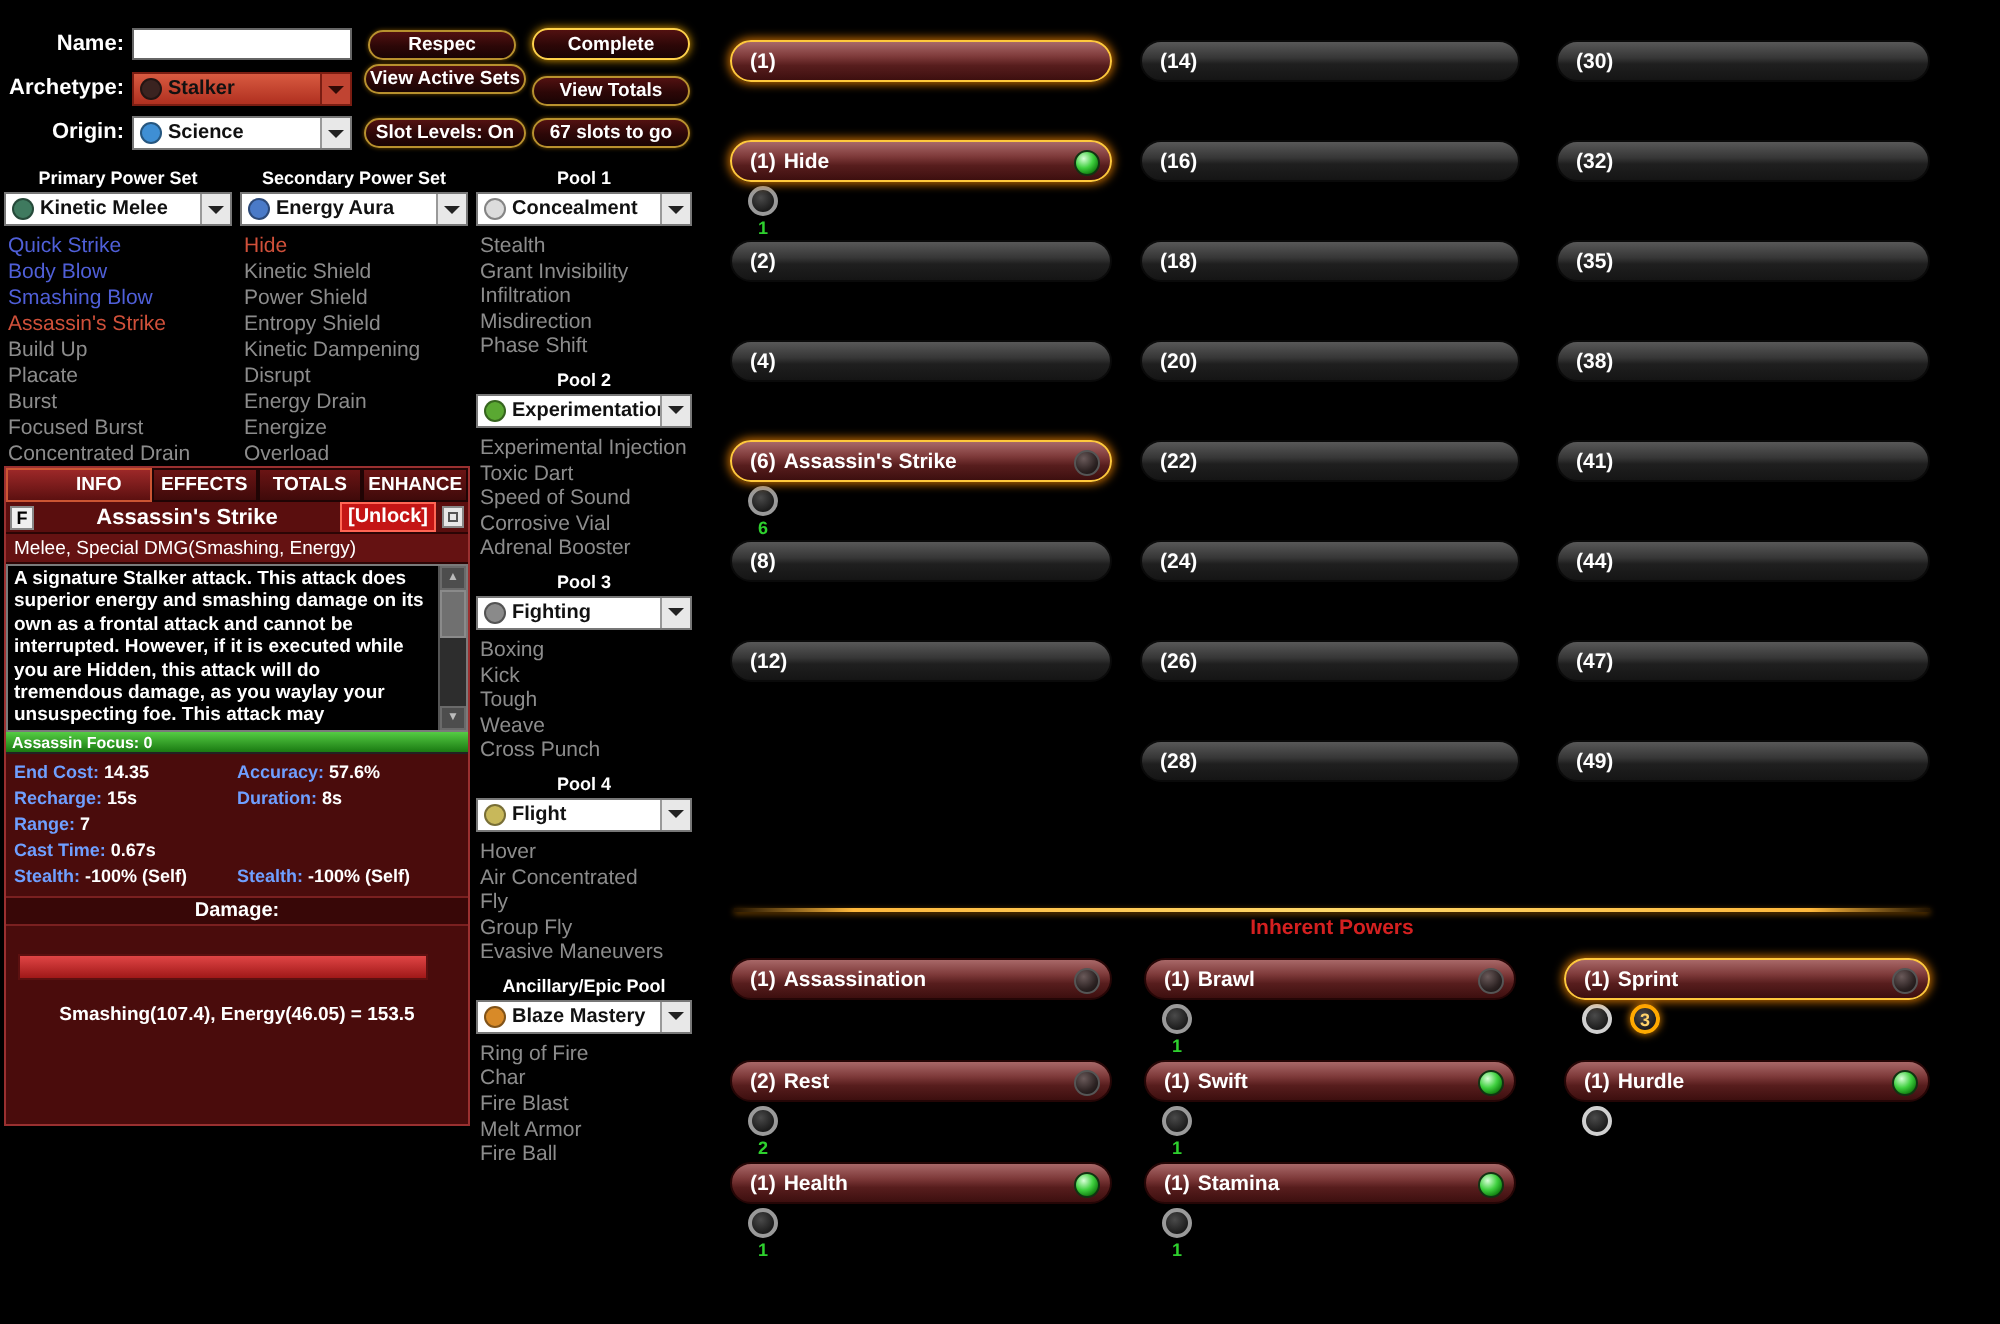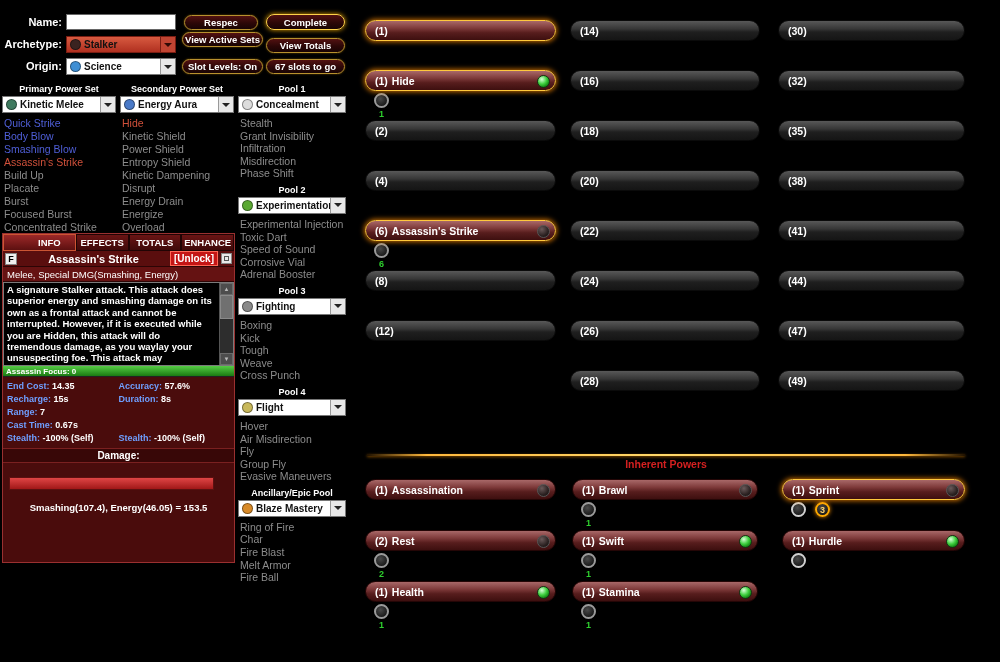--- a/index.html
+++ b/index.html
@@ -173,21 +173,21 @@
       </div>
     <div class="plist" id="primary-list">
         <div class="plist-item available">Quick Strike</div>
         <div class="plist-item available">Body Blow</div>
         <div class="plist-item available">Smashing Blow</div>
         <div class="plist-item taken">Assassin's Strike</div>
         <div class="plist-item dim">Build Up</div>
         <div class="plist-item dim">Placate</div>
         <div class="plist-item dim">Burst</div>
         <div class="plist-item dim">Focused Burst</div>
-        <div class="plist-item dim">Concentrated Strike</div>
+        <div class="plist-item dim">Concentrated Drain</div>
       </div>
   </div>
   <div class="pcol" style="left:120px">
     <div class="col-header">Secondary Power Set</div>
     <div id="secondary-dd-slot">
         <div class="dropdown">
           <span class="dd-icon" style="background: rgb(74, 122, 200);"></span>
           <span class="dd-text">Energy Aura</span>
           <span class="dd-arrow">
             <i class="tri"></i>
@@ -263,21 +263,21 @@
         <div class="col-header">Pool 4</div>
         <div class="dropdown">
           <span class="dd-icon" style="background: rgb(200, 184, 90);"></span>
           <span class="dd-text">Flight</span>
           <span class="dd-arrow">
             <i class="tri"></i>
           </span>
         </div>
         <div class="plist">
           <div class="plist-item dim">Hover</div>
-          <div class="plist-item dim">Air Misdirection</div>
+          <div class="plist-item dim">Air Concentrated</div>
           <div class="plist-item dim">Fly</div>
           <div class="plist-item dim">Group Fly</div>
           <div class="plist-item dim">Evasive Maneuvers</div>
         </div>
       </div>
       <div class="pool-section">
         <div class="col-header">Ancillary/Epic Pool</div>
         <div class="dropdown">
           <span class="dd-icon" style="background: rgb(216, 138, 40);"></span>
           <span class="dd-text">Blaze Mastery</span>

